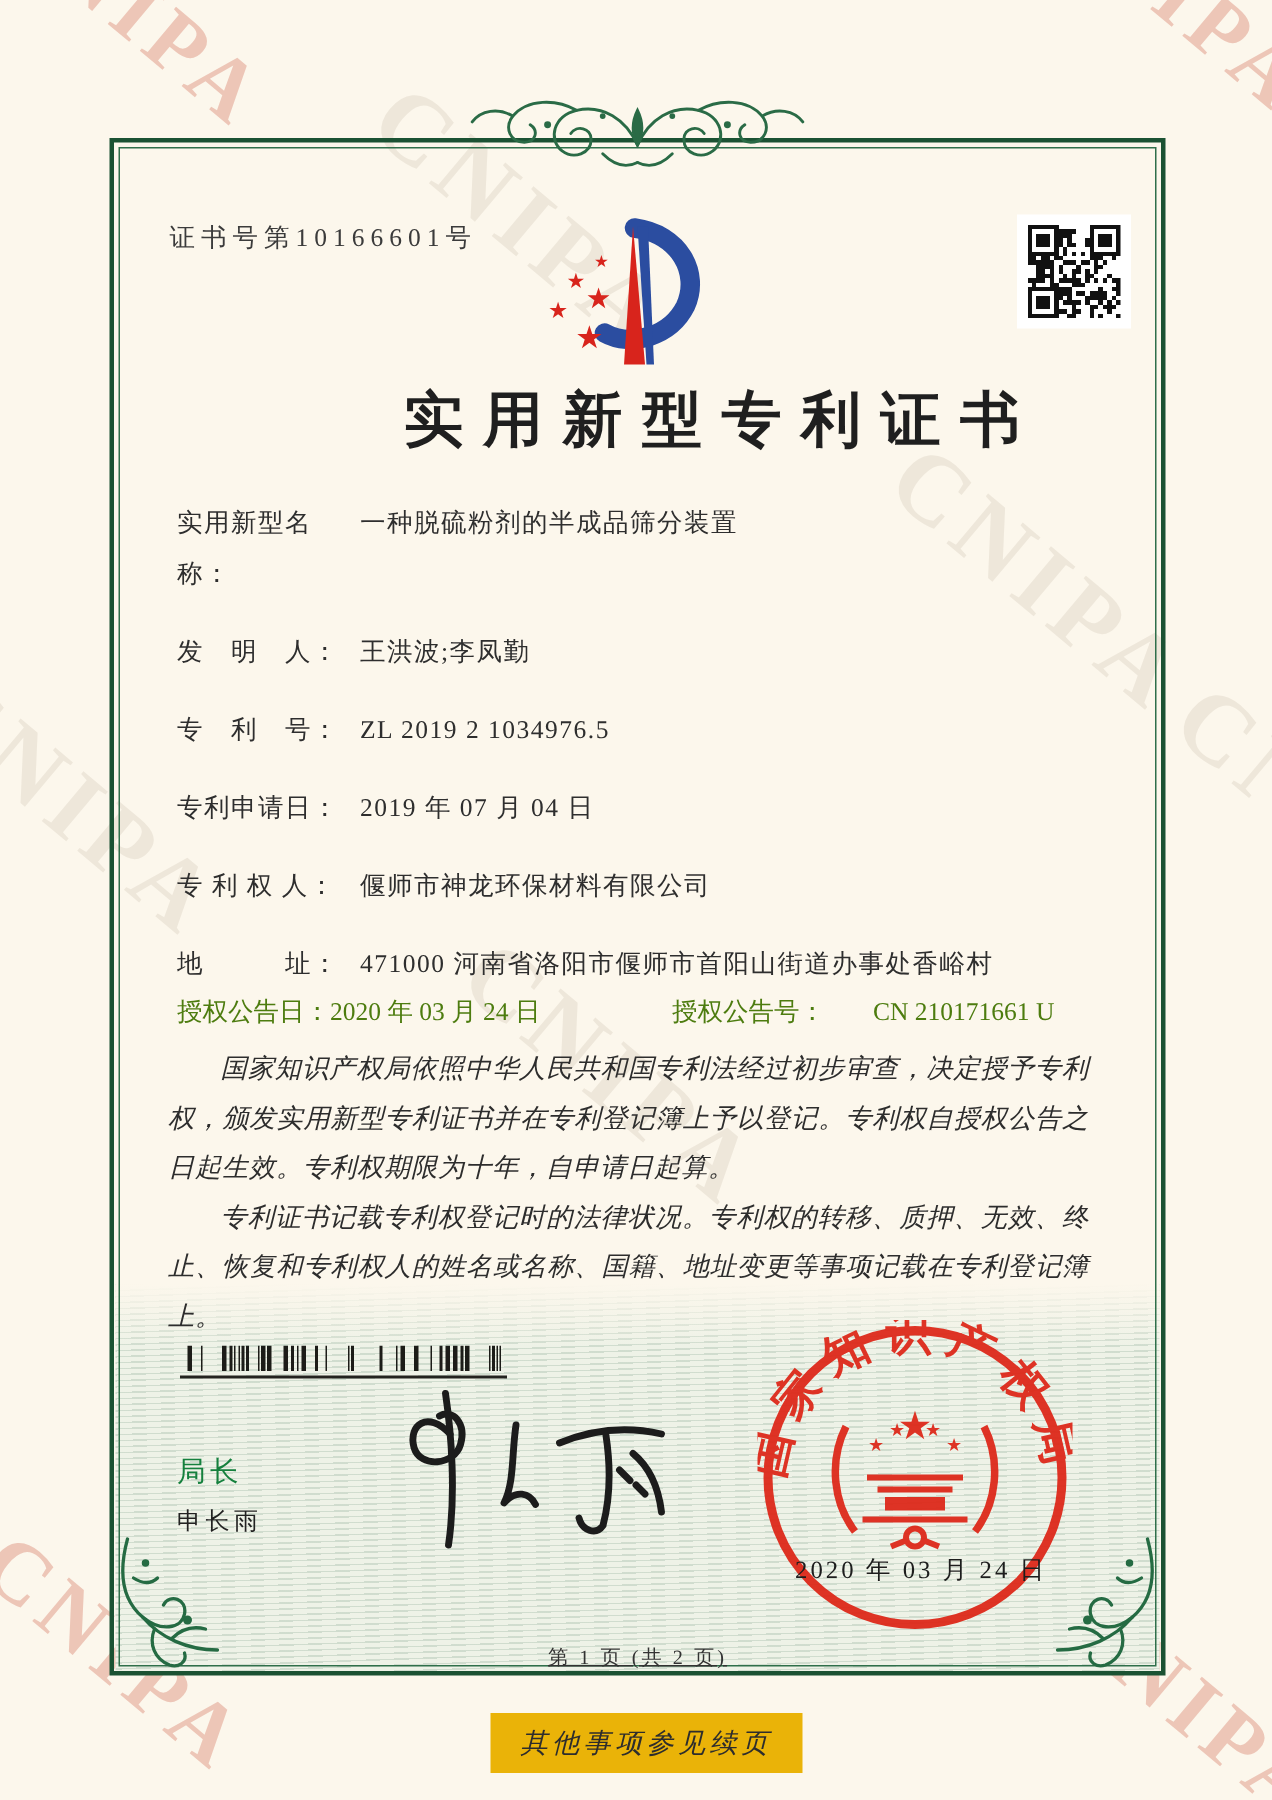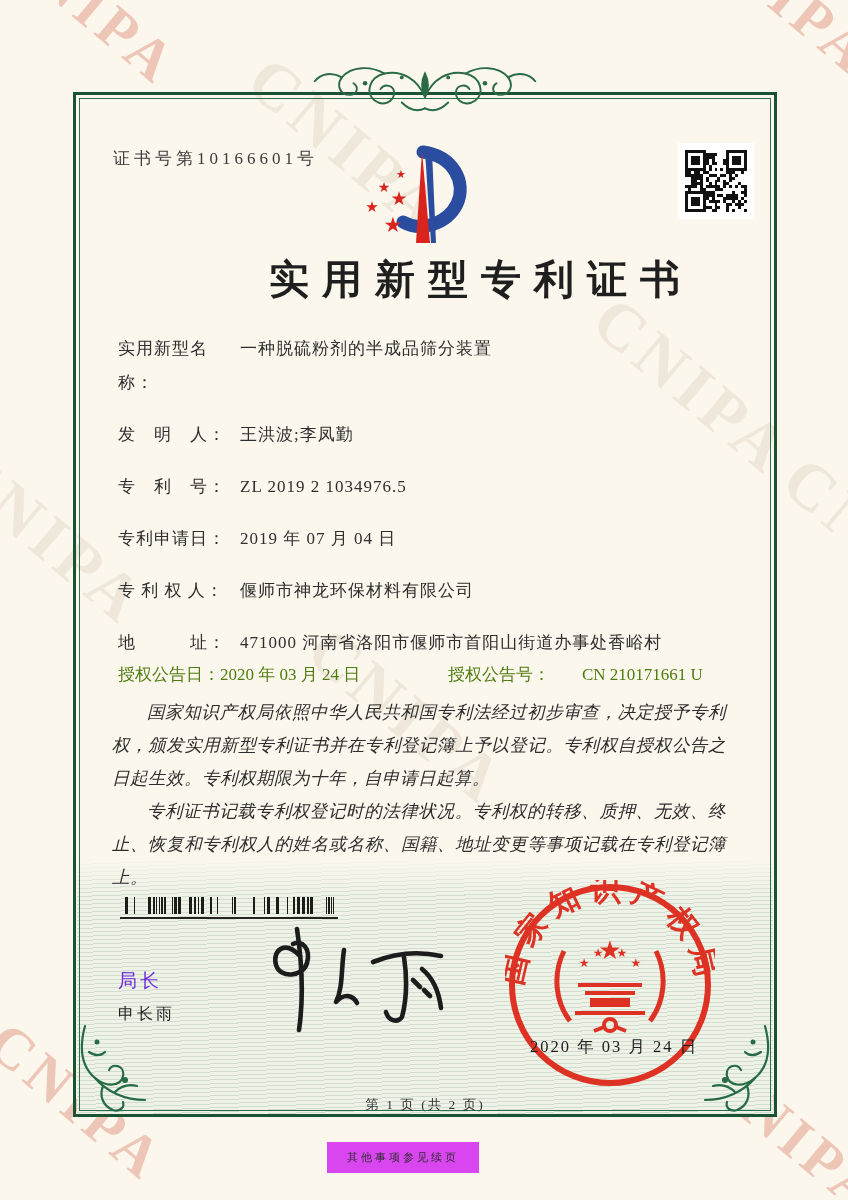--- a/index.html
+++ b/index.html
@@ -42,32 +42,32 @@
   
   .body-text{position:absolute; left:112px; top:696px; width:614px;
       font-size:17.5px; line-height:33px; color:#2d2d2d; text-align:justify;
       font-style:italic; letter-spacing:0.5px;}
   .body-text p{margin:0; text-indent:2em;}
   
   .barcode{position:absolute; left:120px; top:897px;}
   .barcode-line{position:absolute; left:120px; top:917px; width:218px; height:2px;
                 background:#23231f;}
   .director-title{position:absolute; left:118px; top:968px; font-size:19px;
-                  letter-spacing:3px; color:#6d28d9;}
+                  letter-spacing:3px; color:#15803d;}
   .director-name{position:absolute; left:118px; top:1004px; font-size:16px;
                  letter-spacing:3px; color:#222;}
   .signature{position:absolute; left:245px; top:922px;}
   .seal{position:absolute; left:505px; top:880px;}
   .seal-date{position:absolute; left:530px; top:1036px; font-size:16.5px;
              letter-spacing:2px; color:#1d1d1d; white-space:nowrap;}
   .page-info{position:absolute; left:73px; width:704px; top:1096px;
-             text-align:center; font-size:13.5px; letter-spacing:2px; color:#333;}
-  .footer-note{position:absolute; left:327px; top:1142px; background:#d946ef;
-      padding:8px 20px; font-size:11px; letter-spacing:3px; color:#2d2d2d;
-      }
+             text-align:center; font-size:13.5px; letter-spacing:2px; color:#333;text-decoration:underline;}
+  .footer-note{position:absolute; left:327px; top:1142px; background:#eab308;
+      padding:8px 20px; font-size:18px; letter-spacing:3px; color:#2d2d2d;
+      font-style:italic;}
 </style>
 </head>
 <body>
 
 <div class="page">
 
   <div class="wm red" style="left:-15px; top:-28px;">CNIPA</div>
   <div class="wm red" style="left:680px; top:-38px;">CNIPA</div>
   <div class="wm red" style="left:-28px; top:1068px;">CNIPA</div>
   <div class="wm red" style="left:690px; top:1103px;">CNIPA</div>

